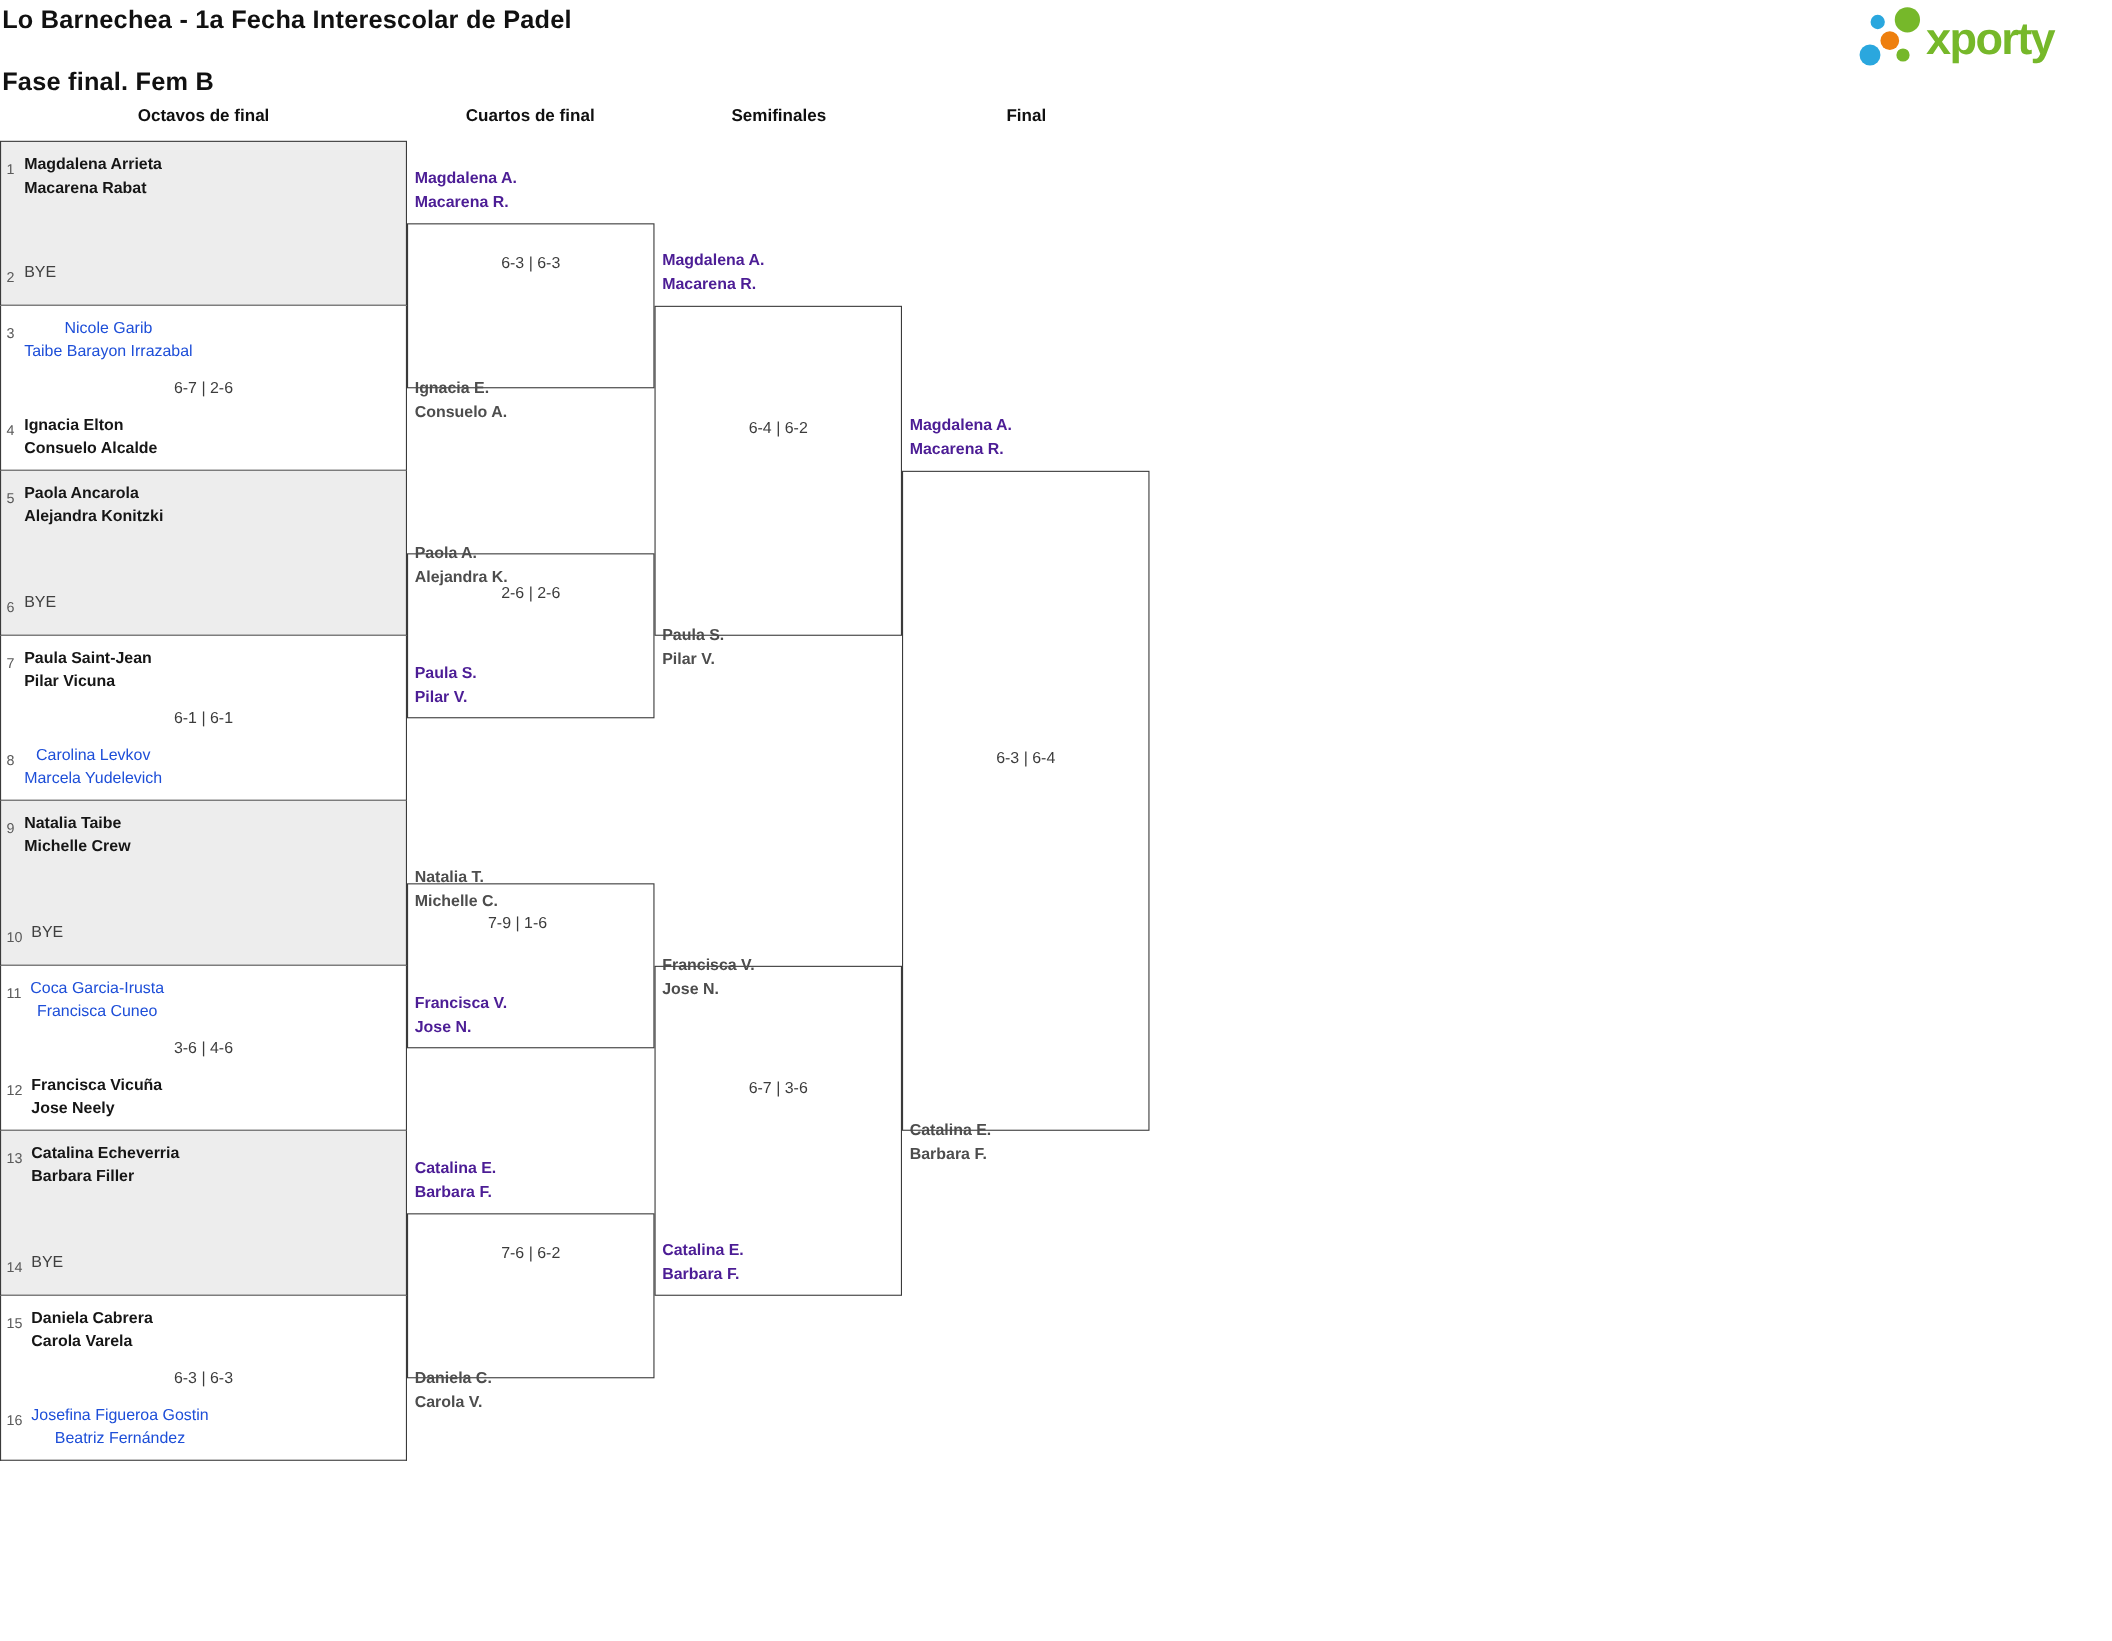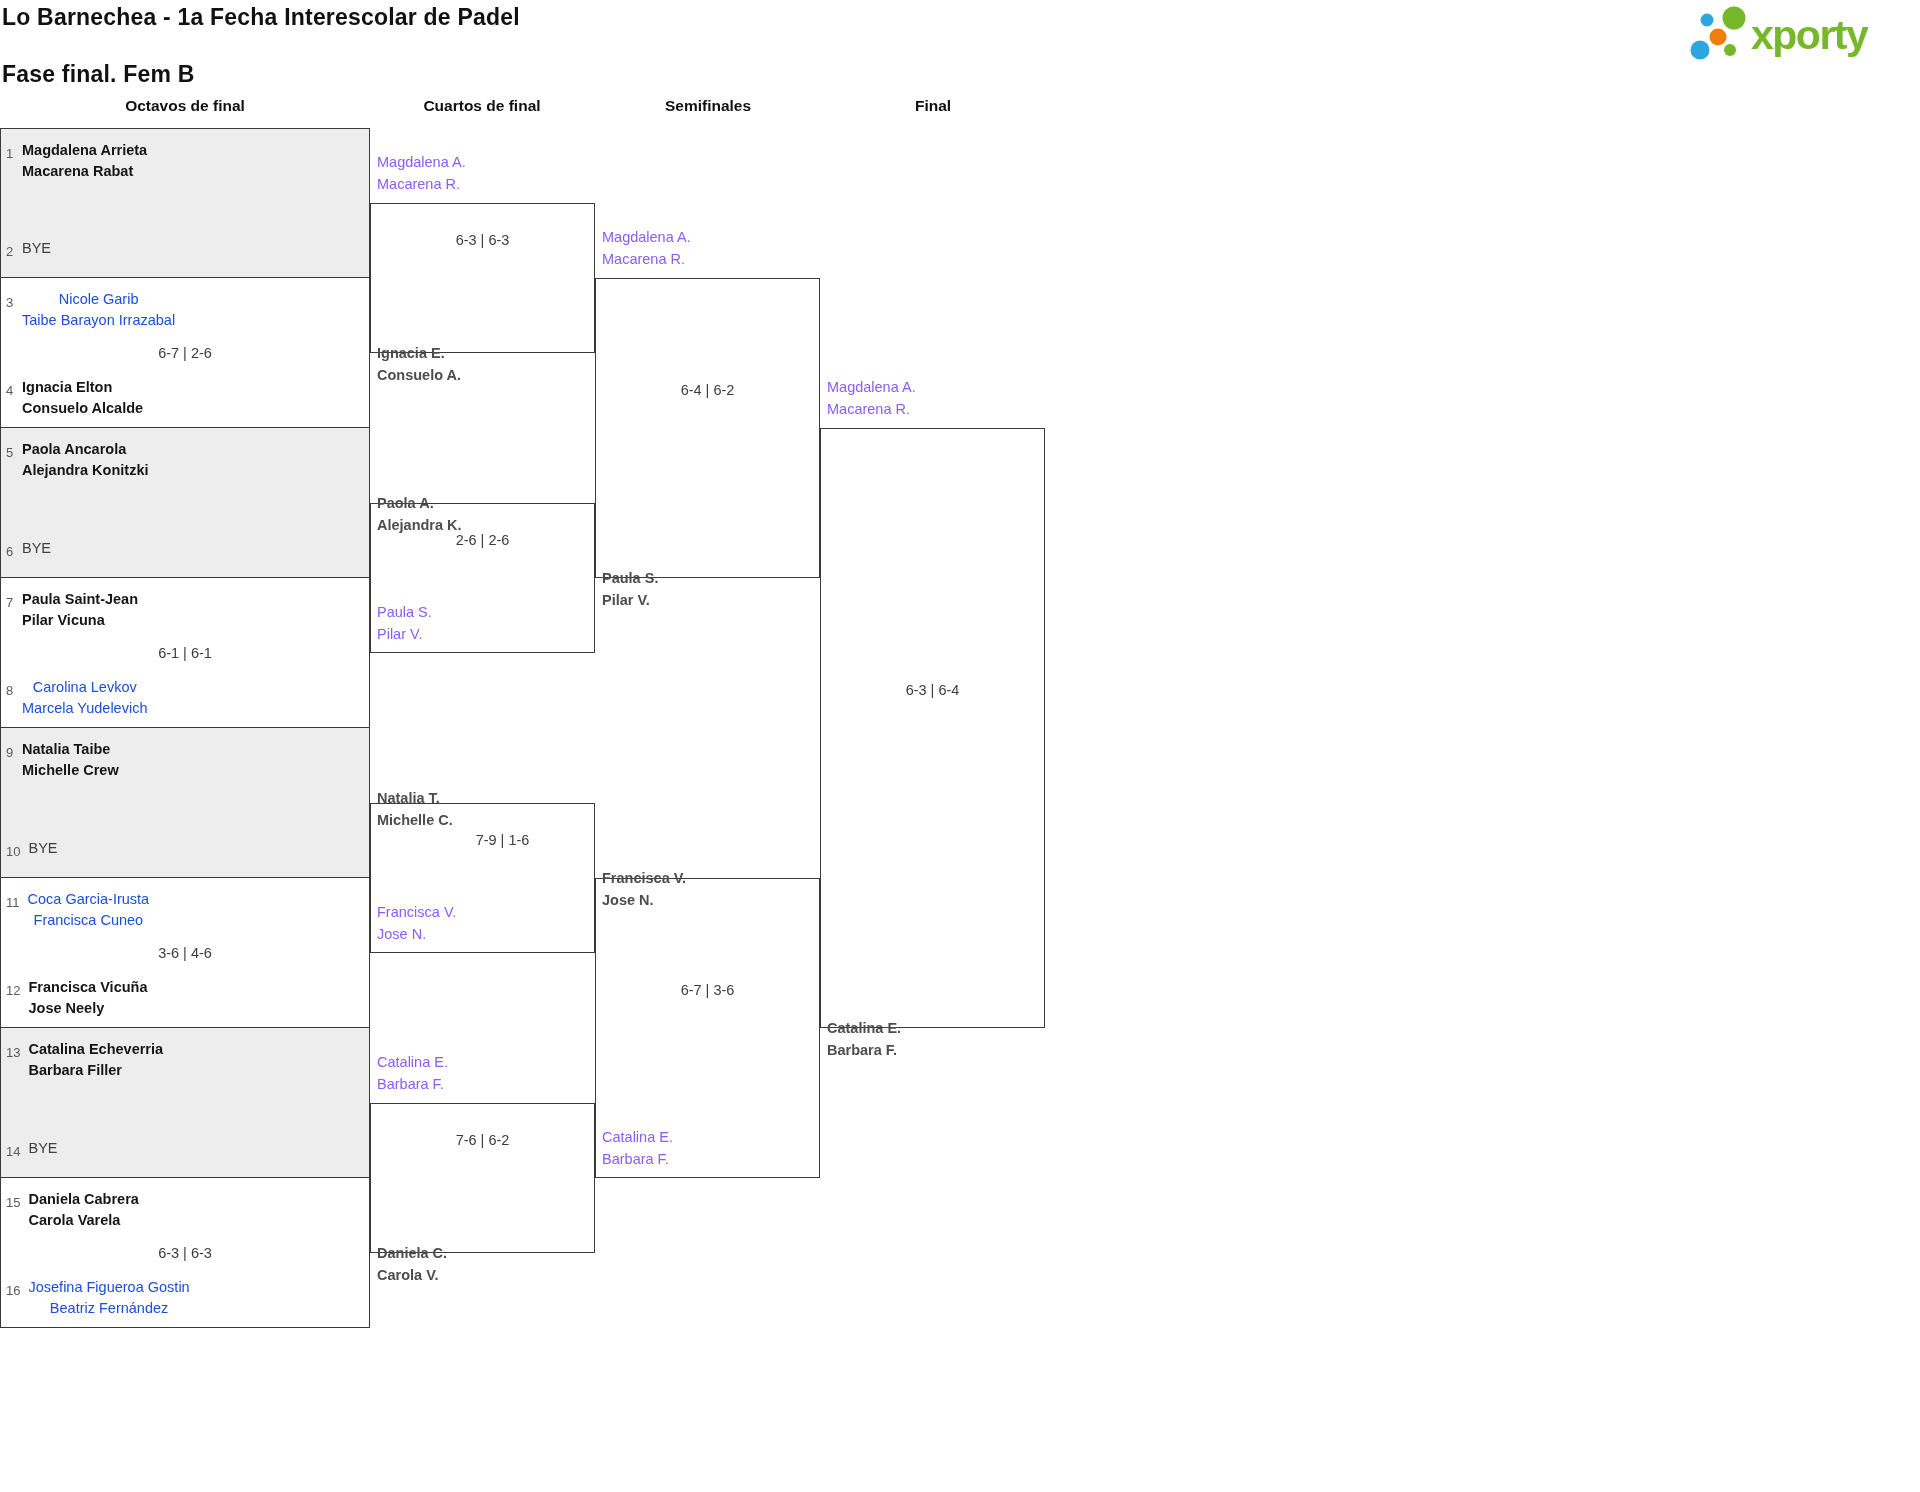--- a/index.html
+++ b/index.html
@@ -30,21 +30,21 @@
   .pn{font-size:14.5px;line-height:21px;}
   .pn span{display:block;white-space:nowrap;}
   .pn.w{font-weight:700;color:#161616;}
   .pn.l{font-weight:400;color:#1d4ed8;text-align:center;}
   .pn.b{font-weight:400;color:#404040;}
   .oscore{position:absolute;left:0;right:0;top:50%;transform:translateY(-50%);text-align:center;font-size:14.5px;color:#3c3c3c;}
   
   .rect{position:absolute;box-sizing:border-box;border:1px solid #3a3a3a;background:transparent;}
   .rname{position:absolute;width:215px;font-size:14.5px;line-height:22px;}
   .rname span{display:block;white-space:nowrap;}
-  .rname.w{font-weight:400;color:#8b5cf6;}
+  .rname.w{font-weight:700;color:#4c1d95;}
   .rname.l{font-weight:700;color:#4d4d4d;margin-top:41px;}
   .rscore{position:absolute;width:225px;text-align:center;font-size:14.5px;color:#3c3c3c;}
 </style>
 </head>
 <body>
 
 <div id="canvas">
 
   <div class="title">Lo Barnechea - 1a Fecha Interescolar de Padel</div>
   <div class="subtitle">Fase final. Fem B</div>
@@ -225,21 +225,21 @@
   <div class="rscore" style="left:370px;top:532px">2-6 | 2-6</div>
   <div class="rname w" style="left:377px;top:601px">
     <span>Paula S.</span>
       <span>Pilar V.</span>
   </div>
 
   <div class="rname l" style="left:377px;top:746px">
     <span>Natalia T.</span>
       <span>Michelle C.</span>
   </div>
-  <div class="rscore" style="left:390px;top:832px">7-9 | 1-6</div>
+  <div class="rscore" style="left:358px;top:832px">7-9 | 1-6</div>
   <div class="rname w" style="left:377px;top:901px">
     <span>Francisca V.</span>
       <span>Jose N.</span>
   </div>
 
   <div class="rname w" style="left:377px;top:1051px">
     <span>Catalina E.</span>
       <span>Barbara F.</span>
   </div>
   <div class="rscore" style="left:370px;top:1132px">7-6 | 6-2</div>

